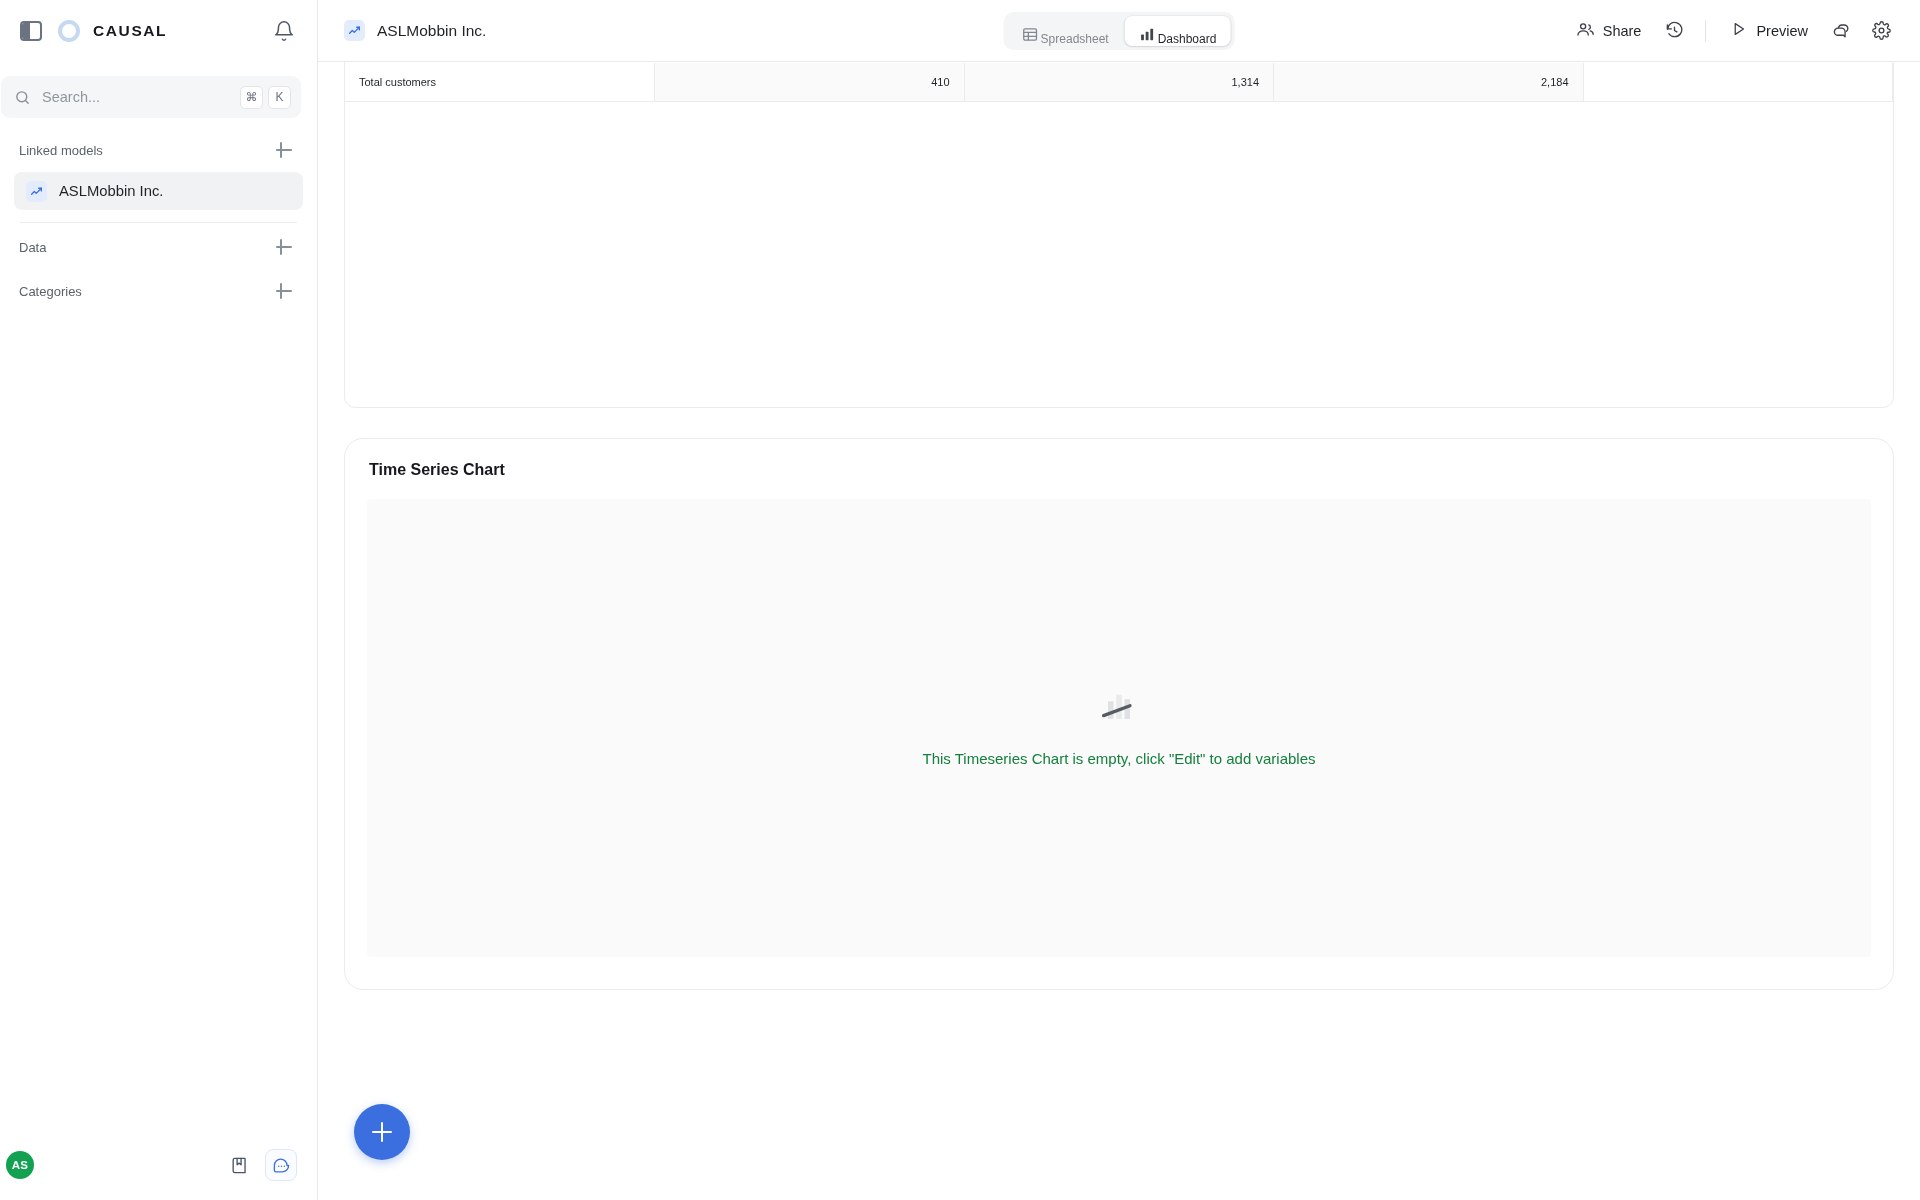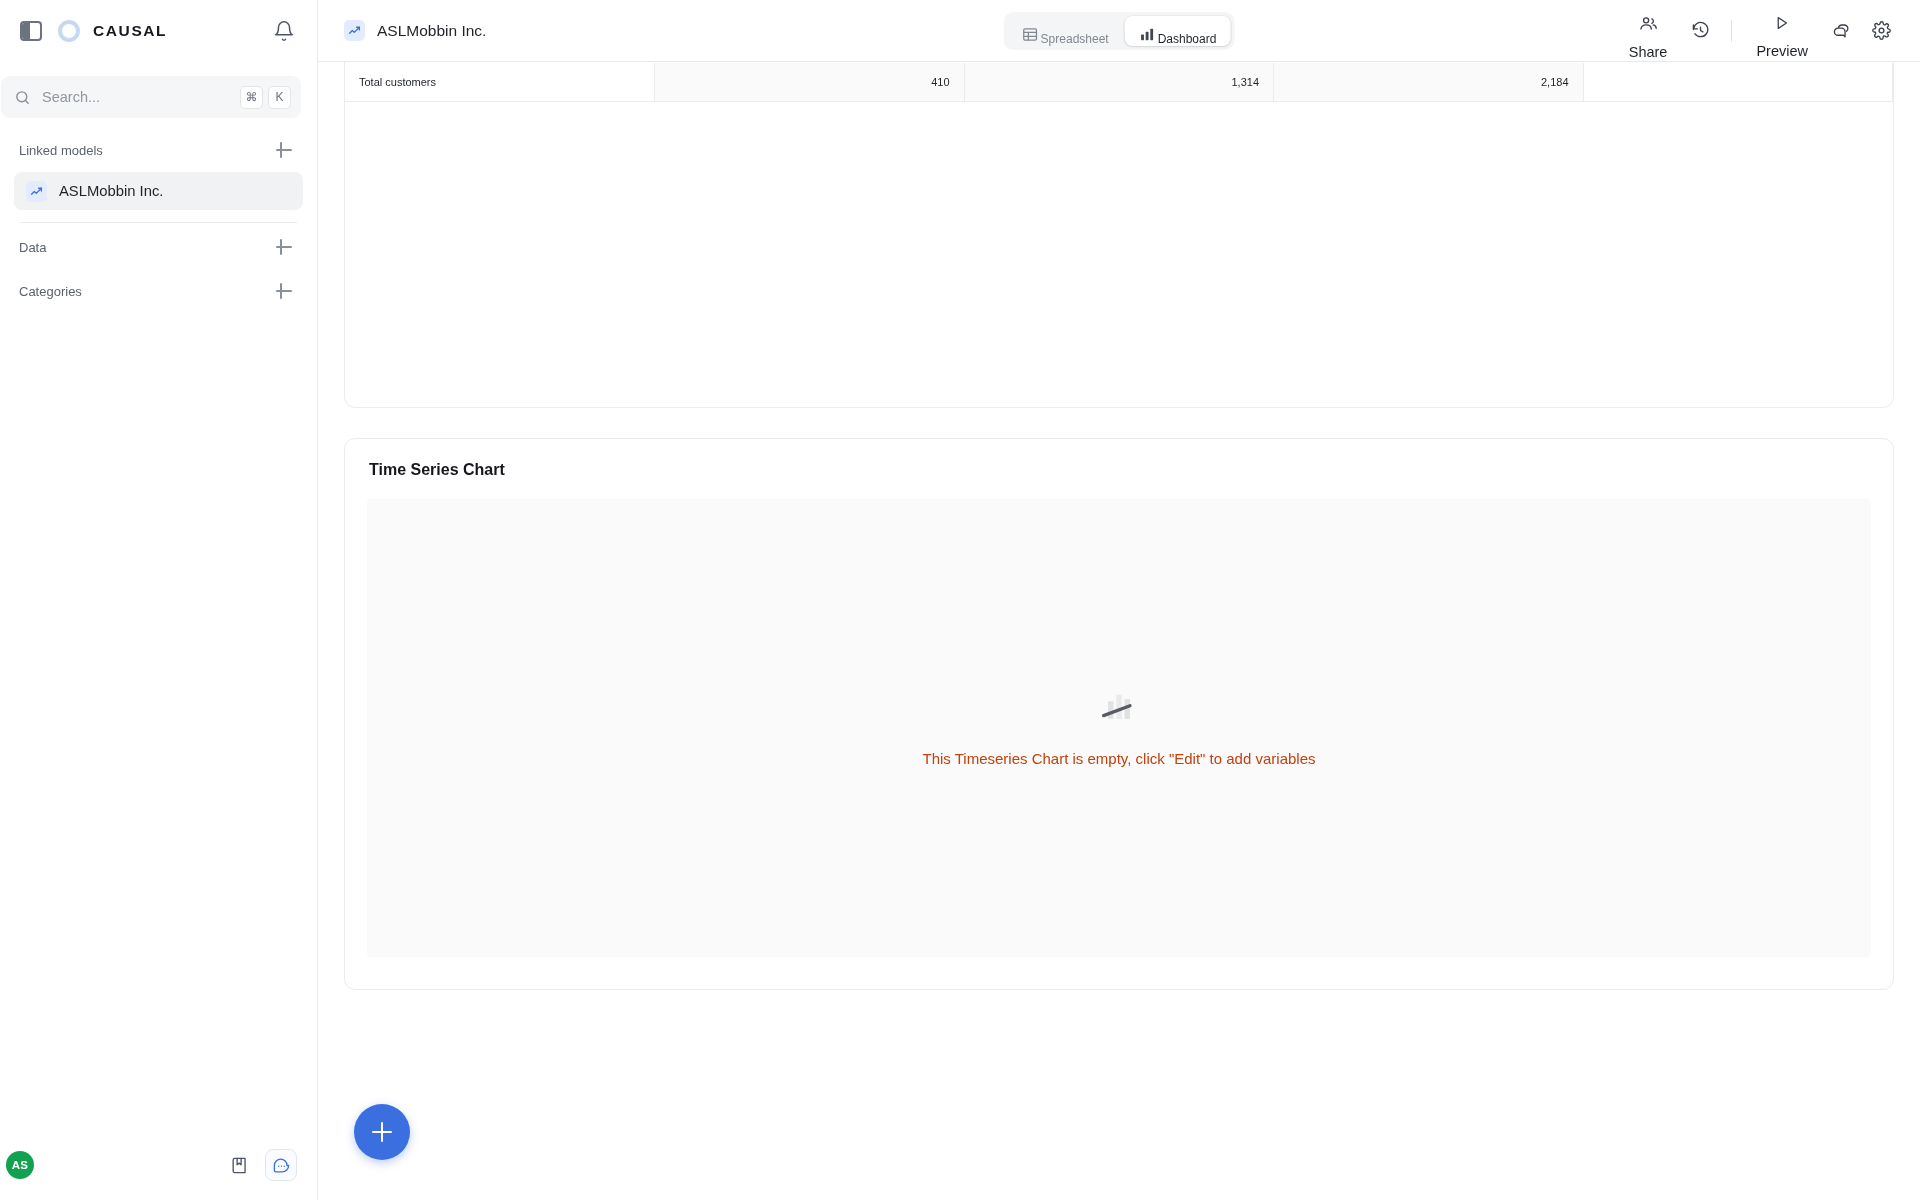--- a/index.html
+++ b/index.html
@@ -131,21 +131,21 @@
     background:#ffffff; color:#1f2328;
     box-shadow:0 1px 2px rgba(16,24,40,.10), 0 0 0 1px rgba(16,24,40,.04);
   }
 
   .topbar-right {
     margin-left:auto; display:flex; align-items:center; gap:6px;
   }
   .tb-btn {
     height:34px; border-radius:8px; display:flex; align-items:center;
     gap:8px; padding:0 10px; font-size:14.5px; color:#1f2328; cursor:pointer;
-    background:transparent; border:none; font-family:"Liberation Sans", sans-serif;flex-direction:column;
+    background:transparent; border:none; font-family:"Liberation Sans", sans-serif;
   }
   .tb-icon-btn {
     width:34px; height:34px; border-radius:8px; display:flex;
     align-items:center; justify-content:center; cursor:pointer;
   }
   .tb-divider { width:1px; height:22px; background:#e2e4e7; margin:0 8px; }
 
   
   .canvas {
     flex:1; overflow:hidden; position:relative; background:#ffffff;
@@ -163,30 +163,30 @@
     height:38px; font-size:11px; color:#1f2328;
     border-bottom:1px solid #ececee; border-right:1px solid #ececee;
     padding:0 14px; white-space:nowrap; overflow:hidden;
   }
   td.rowname { background:#ffffff; text-align:left; }
   td.unit { background:#ffffff; text-align:right; color:#a7acb4; width:38px; padding-left:0; }
   td.val { background:#fafafa; text-align:right; }
   td.tail { background:#ffffff; border-right:none; }
 
   .card-chart {
-    border:1px solid #ebecee; border-radius:11px; background:#fff;
+    border:1px solid #ebecee; border-radius:19px; background:#fff;
     margin-top:30px; padding:22px 22px 22px 22px; height:552px;
   }
   .card-chart-title { font-size:16px; font-weight:700; color:#16181d; margin:0 0 20px 2px; }
   .chart-empty {
     height:458px; background:#fafafa; border-radius:4px;
     display:flex; flex-direction:column; align-items:center;
     justify-content:center; gap:18px;
   }
-  .empty-msg { font-size:15px; color:#c2410c; }
+  .empty-msg { font-size:15px; color:#15803d; }
 
   .fab {
     position:absolute; left:36px; bottom:40px;
     width:56px; height:56px; border-radius:50%; background:#3b6fe0;
     display:flex; align-items:center; justify-content:center;
     box-shadow:0 3px 10px rgba(59,111,224,.35); cursor:pointer;
   }
   .fab::before, .fab::after { content:""; position:absolute; background:#fff; border-radius:2px; }
   .fab::before { width:20px; height:2.2px; }
   .fab::after  { height:20px; width:2.2px; }

